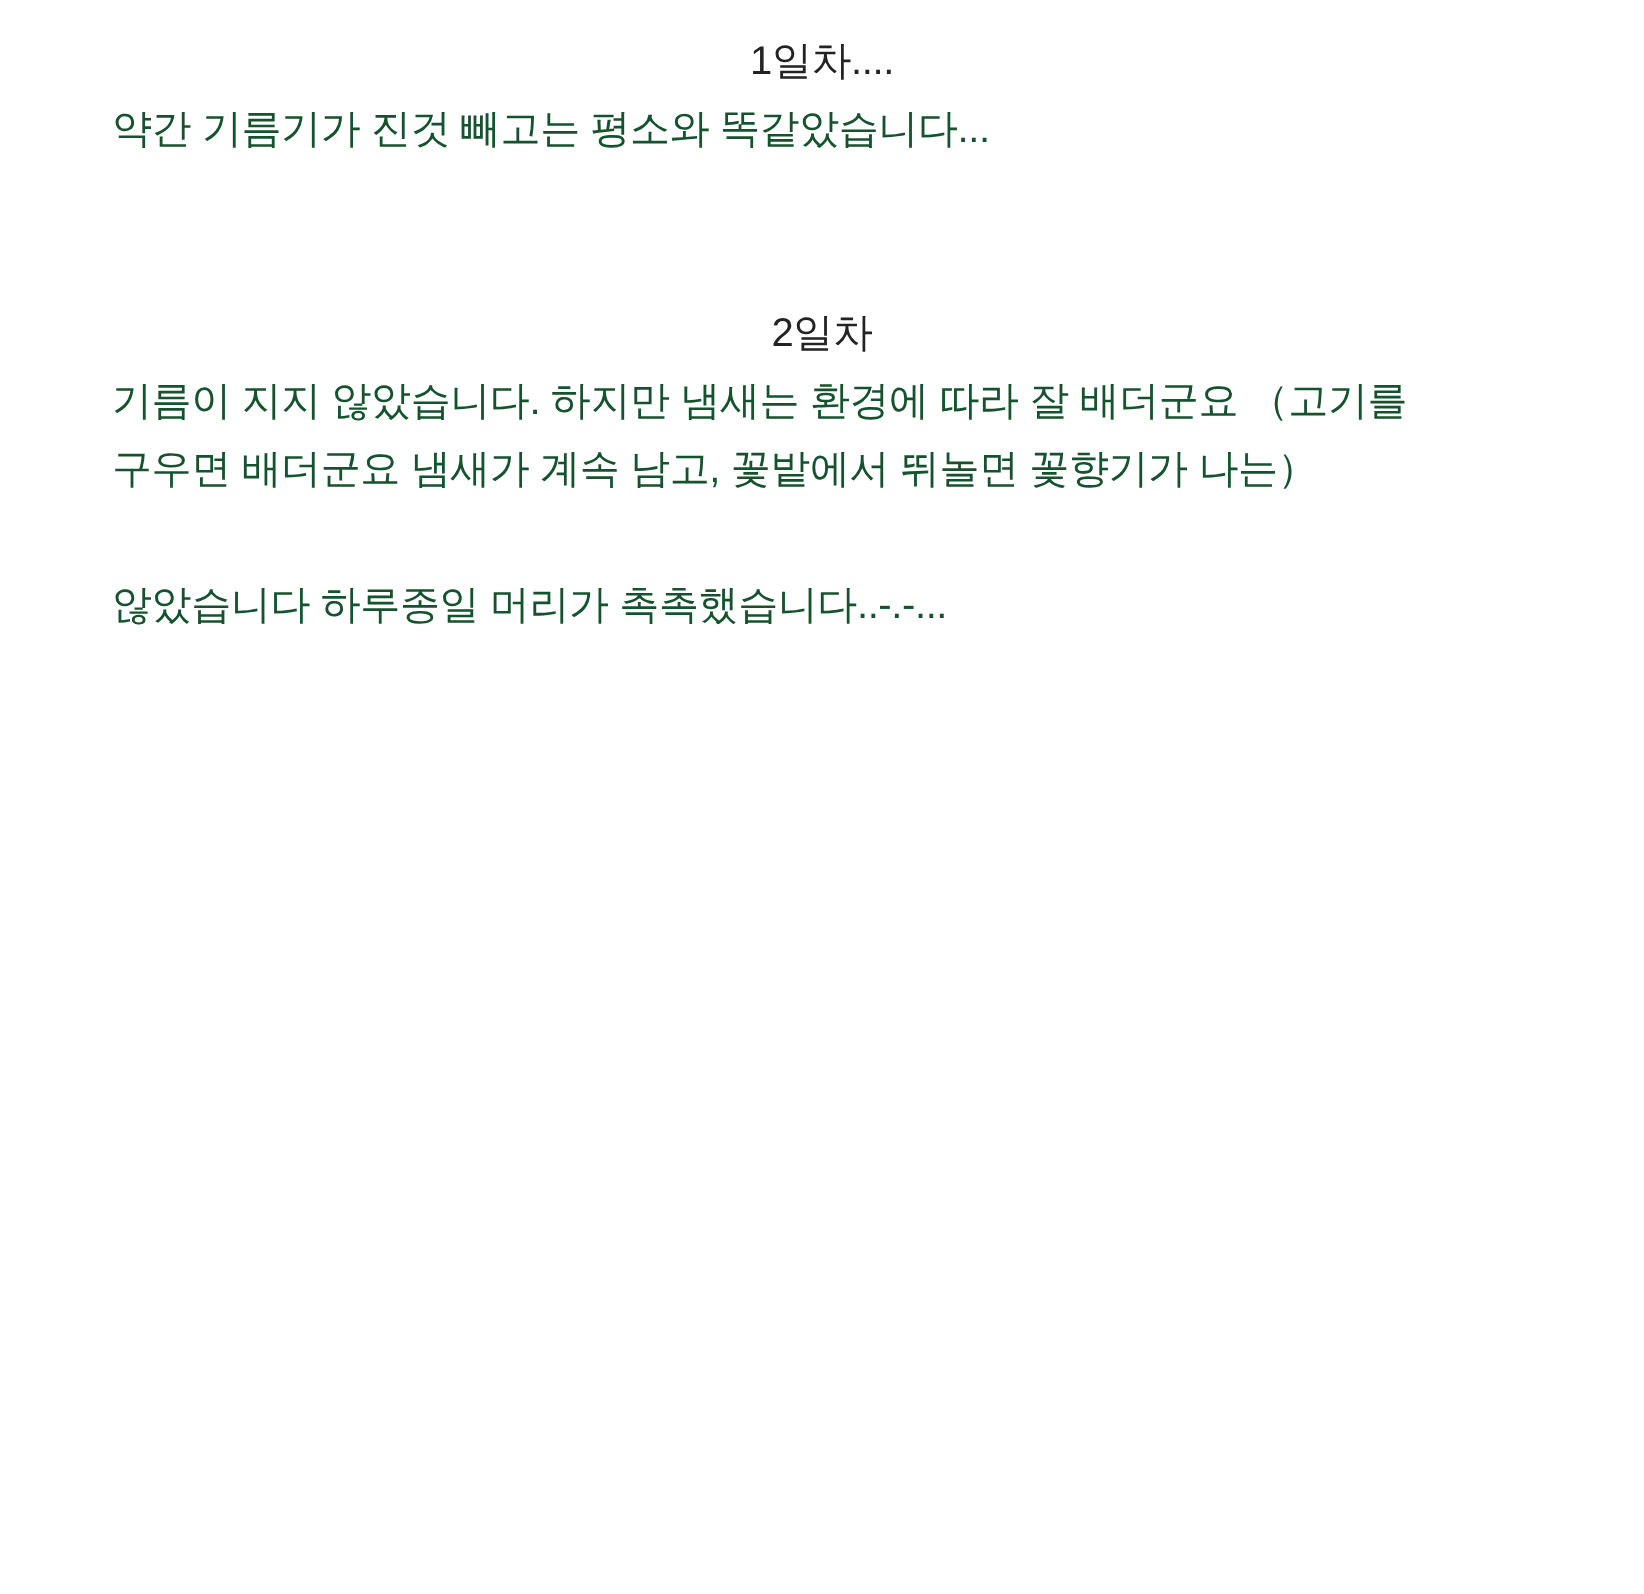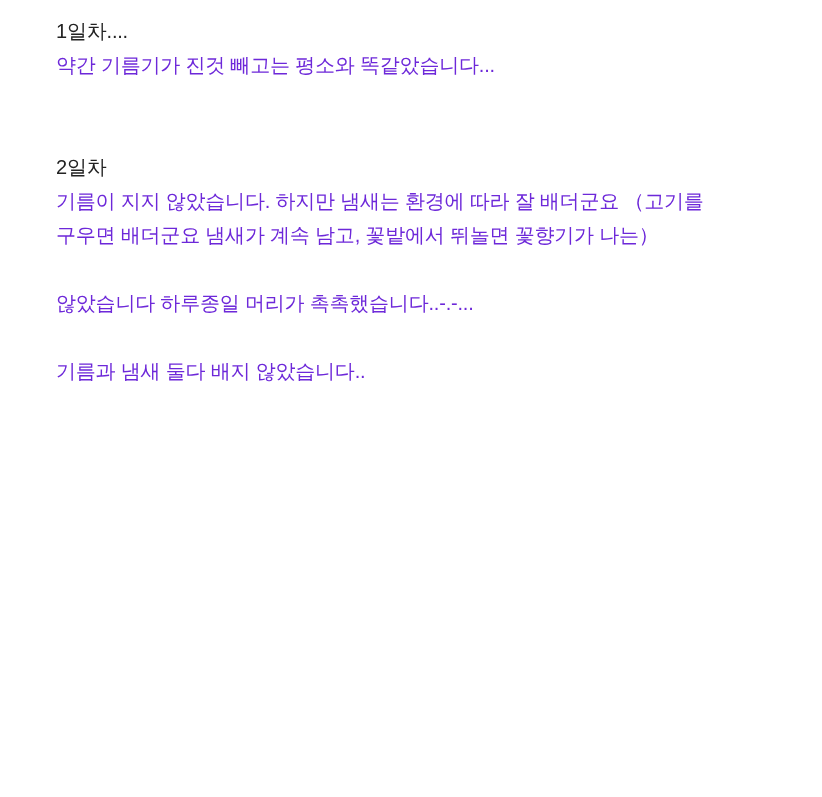--- a/index.html
+++ b/index.html
@@ -21,33 +21,34 @@
     height: 797px;
     padding: 14px 56px 0 56px;
     background: #ffffff;
   }
   .block {
     margin: 0;
   }
   .para {
     font-size: 20px;
     line-height: 34px;
-    color: #6d28d9;
+    color: #14532d;
     letter-spacing: -0.2px;
     white-space: pre-wrap;
     word-break: keep-all;
     margin: 0;
   }
   .heading {
     font-size: 20px;
     line-height: 34px;
     color: #232323;
     letter-spacing: -0.2px;
     margin: 0;
     font-weight: 400;
+    text-align: center;
   }
   .gap-large { height: 68px; }
   .gap-medium { height: 34px; }
 </style>
 </head>
 <body>
 
 <div class="page">
 
   <div class="block">
@@ -64,21 +65,20 @@
 
   <div class="gap-medium"></div>
 
   <div class="block">
     <p class="para">않았습니다 하루종일 머리가 촉촉했습니다..-.-...</p>
   </div>
 
   <div class="gap-medium"></div>
 
   <div class="block">
-    <p class="para">기름과 냄새 둘다 배지 않았습니다..</p>
   </div>
 
   <div class="gap-medium"></div>
 
   <div class="block">
   </div>
 
   <div class="gap-medium"></div>
 
 

